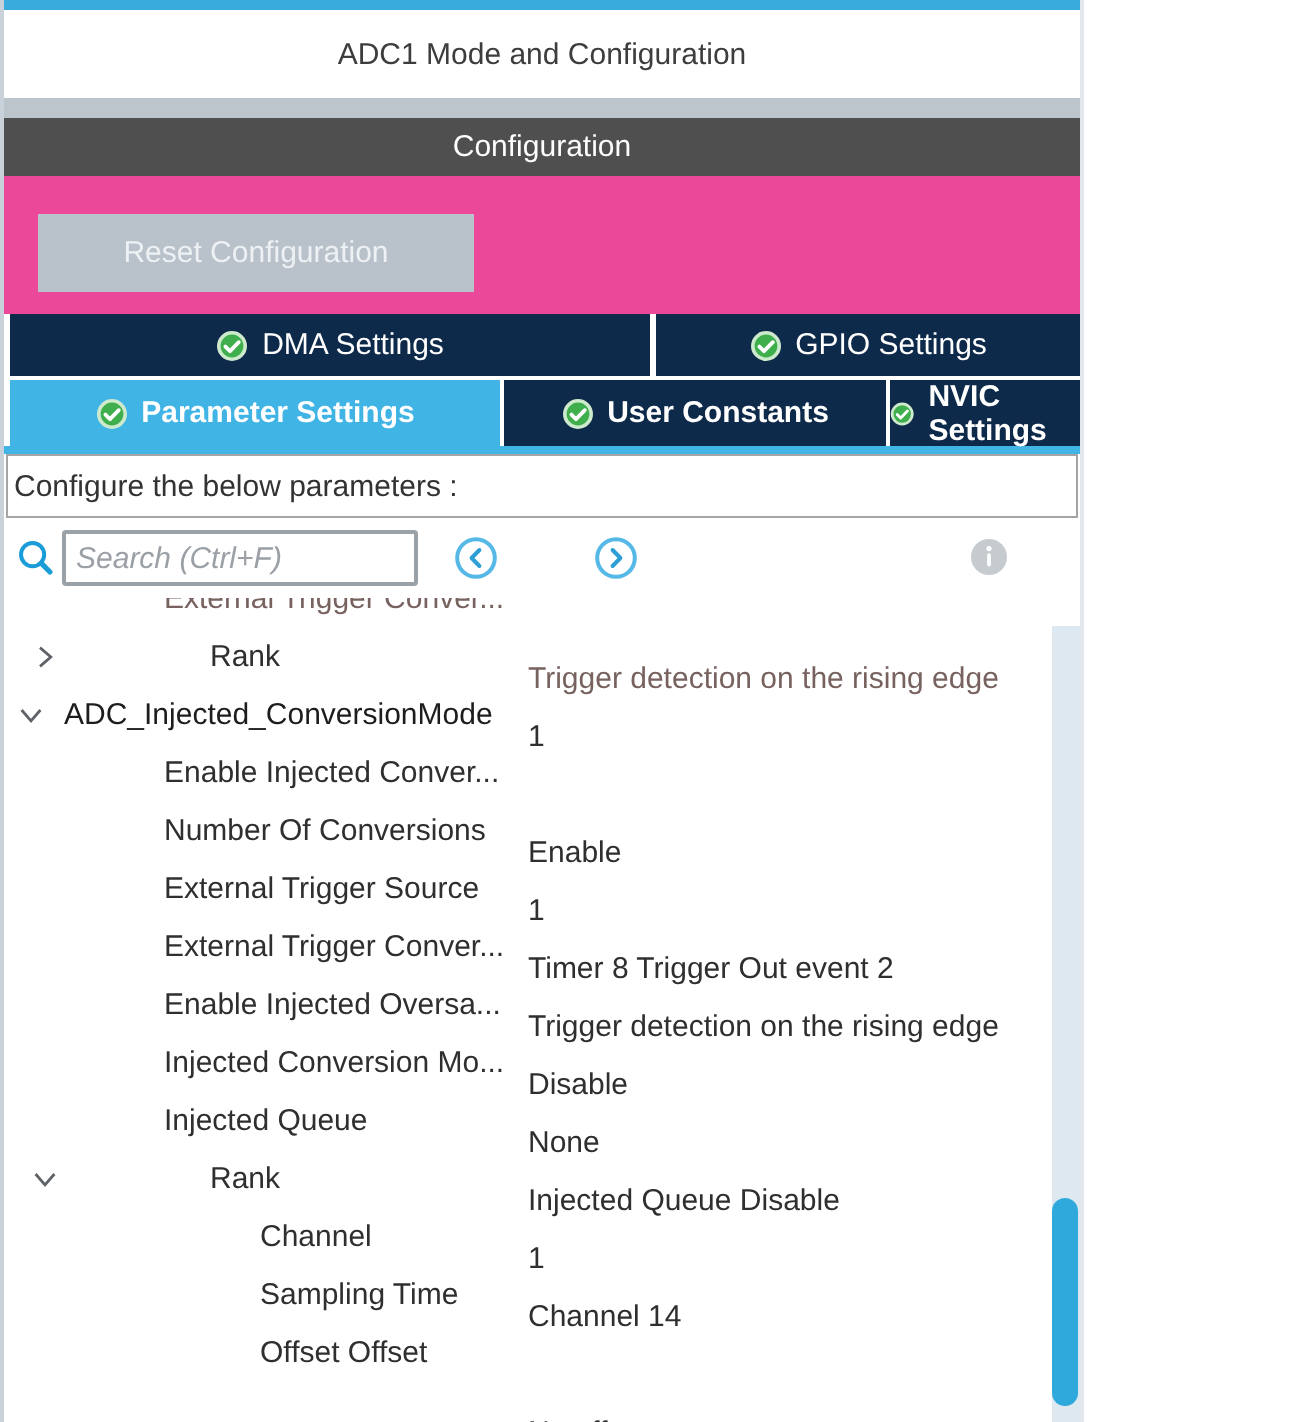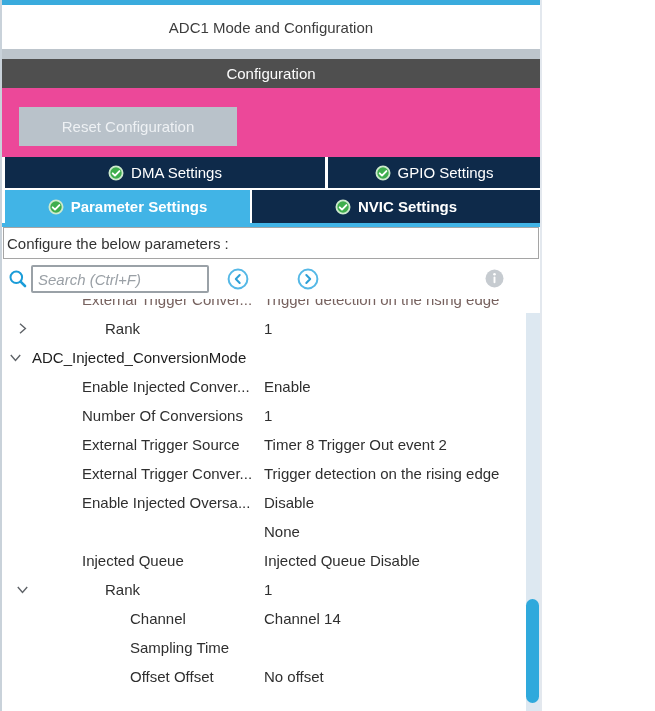--- a/index.html
+++ b/index.html
@@ -41,21 +41,21 @@
     color:#555; padding:8px 5px; outline:none; }
   .search-input::placeholder { color:#9aa0a6; font-style:italic; }
   .circle-btn { background:none; border:none; padding:0; display:flex; cursor:pointer; }
   .circle-prev { margin-left:18px; }
   .circle-next { margin-left:48px; }
   .info-wrap { position:absolute; right:36px; top:10px; display:flex; }
   .list { position:relative; height:413px; overflow:hidden; background:#fff; }
   .row { position:relative; height:29px; line-height:29px; font-size:15px; color:#2f2f2f; }
   .row.clipped { margin-top:-14px; color:#77625f; }
   .row .label { position:absolute; white-space:nowrap; }
-  .row .value { position:absolute; left:262px; white-space:nowrap; }
+  .row .value { position:absolute; left:262px; white-space:nowrap;margin-top:40px; }
   .lbl-group { left:30px; color:#1d1d1d; }
   .lbl-item  { left:80px; }
   .lbl-rank  { left:103px; }
   .lbl-sub   { left:128px; }
   .chev { position:absolute; top:8px; display:flex; cursor:pointer; }
   .chev-group { left:7px; }
   .chev-rank  { left:14px; }
   .scroll-track { position:absolute; right:0px; top:14px; width:14px; height:399px;
     background:#dde8f1; }
   .scroll-thumb { position:absolute; right:1px; top:300px; width:13px; height:104px;
@@ -106,20 +106,26 @@
     </div>
   </div>
 
   <div class="tabs-row tabs-row2">
     <div class="tab selected t-par">
       <svg width="16" height="16" viewBox="0 0 16 16">
           <use href="#green-check"></use>
         </svg>
       <span>Parameter Settings</span>
     </div>
+    <div class="tab t-usr">
+      <svg width="16" height="16" viewBox="0 0 16 16">
+          <use href="#green-check"></use>
+        </svg>
+      <span>User Constants</span>
+    </div>
     <div class="tab t-nvic">
       <svg width="16" height="16" viewBox="0 0 16 16">
           <use href="#green-check"></use>
         </svg>
       <span>NVIC Settings</span>
     </div>
   </div>
 
   <div class="tab-underline"></div>
 
@@ -201,20 +207,21 @@
       <span class="label lbl-item">External Trigger Conver...</span>
       <span class="value">Trigger detection on the rising edge</span>
     </div>
 
     <div class="row">
       <span class="label lbl-item">Enable Injected Oversa...</span>
       <span class="value">Disable</span>
     </div>
 
     <div class="row">
+      <span class="label lbl-item">Injected Conversion Mo...</span>
       <span class="value">None</span>
     </div>
 
     <div class="row">
       <span class="label lbl-item">Injected Queue</span>
       <span class="value">Injected Queue Disable</span>
     </div>
 
     <div class="row">
       <span class="chev chev-rank">

